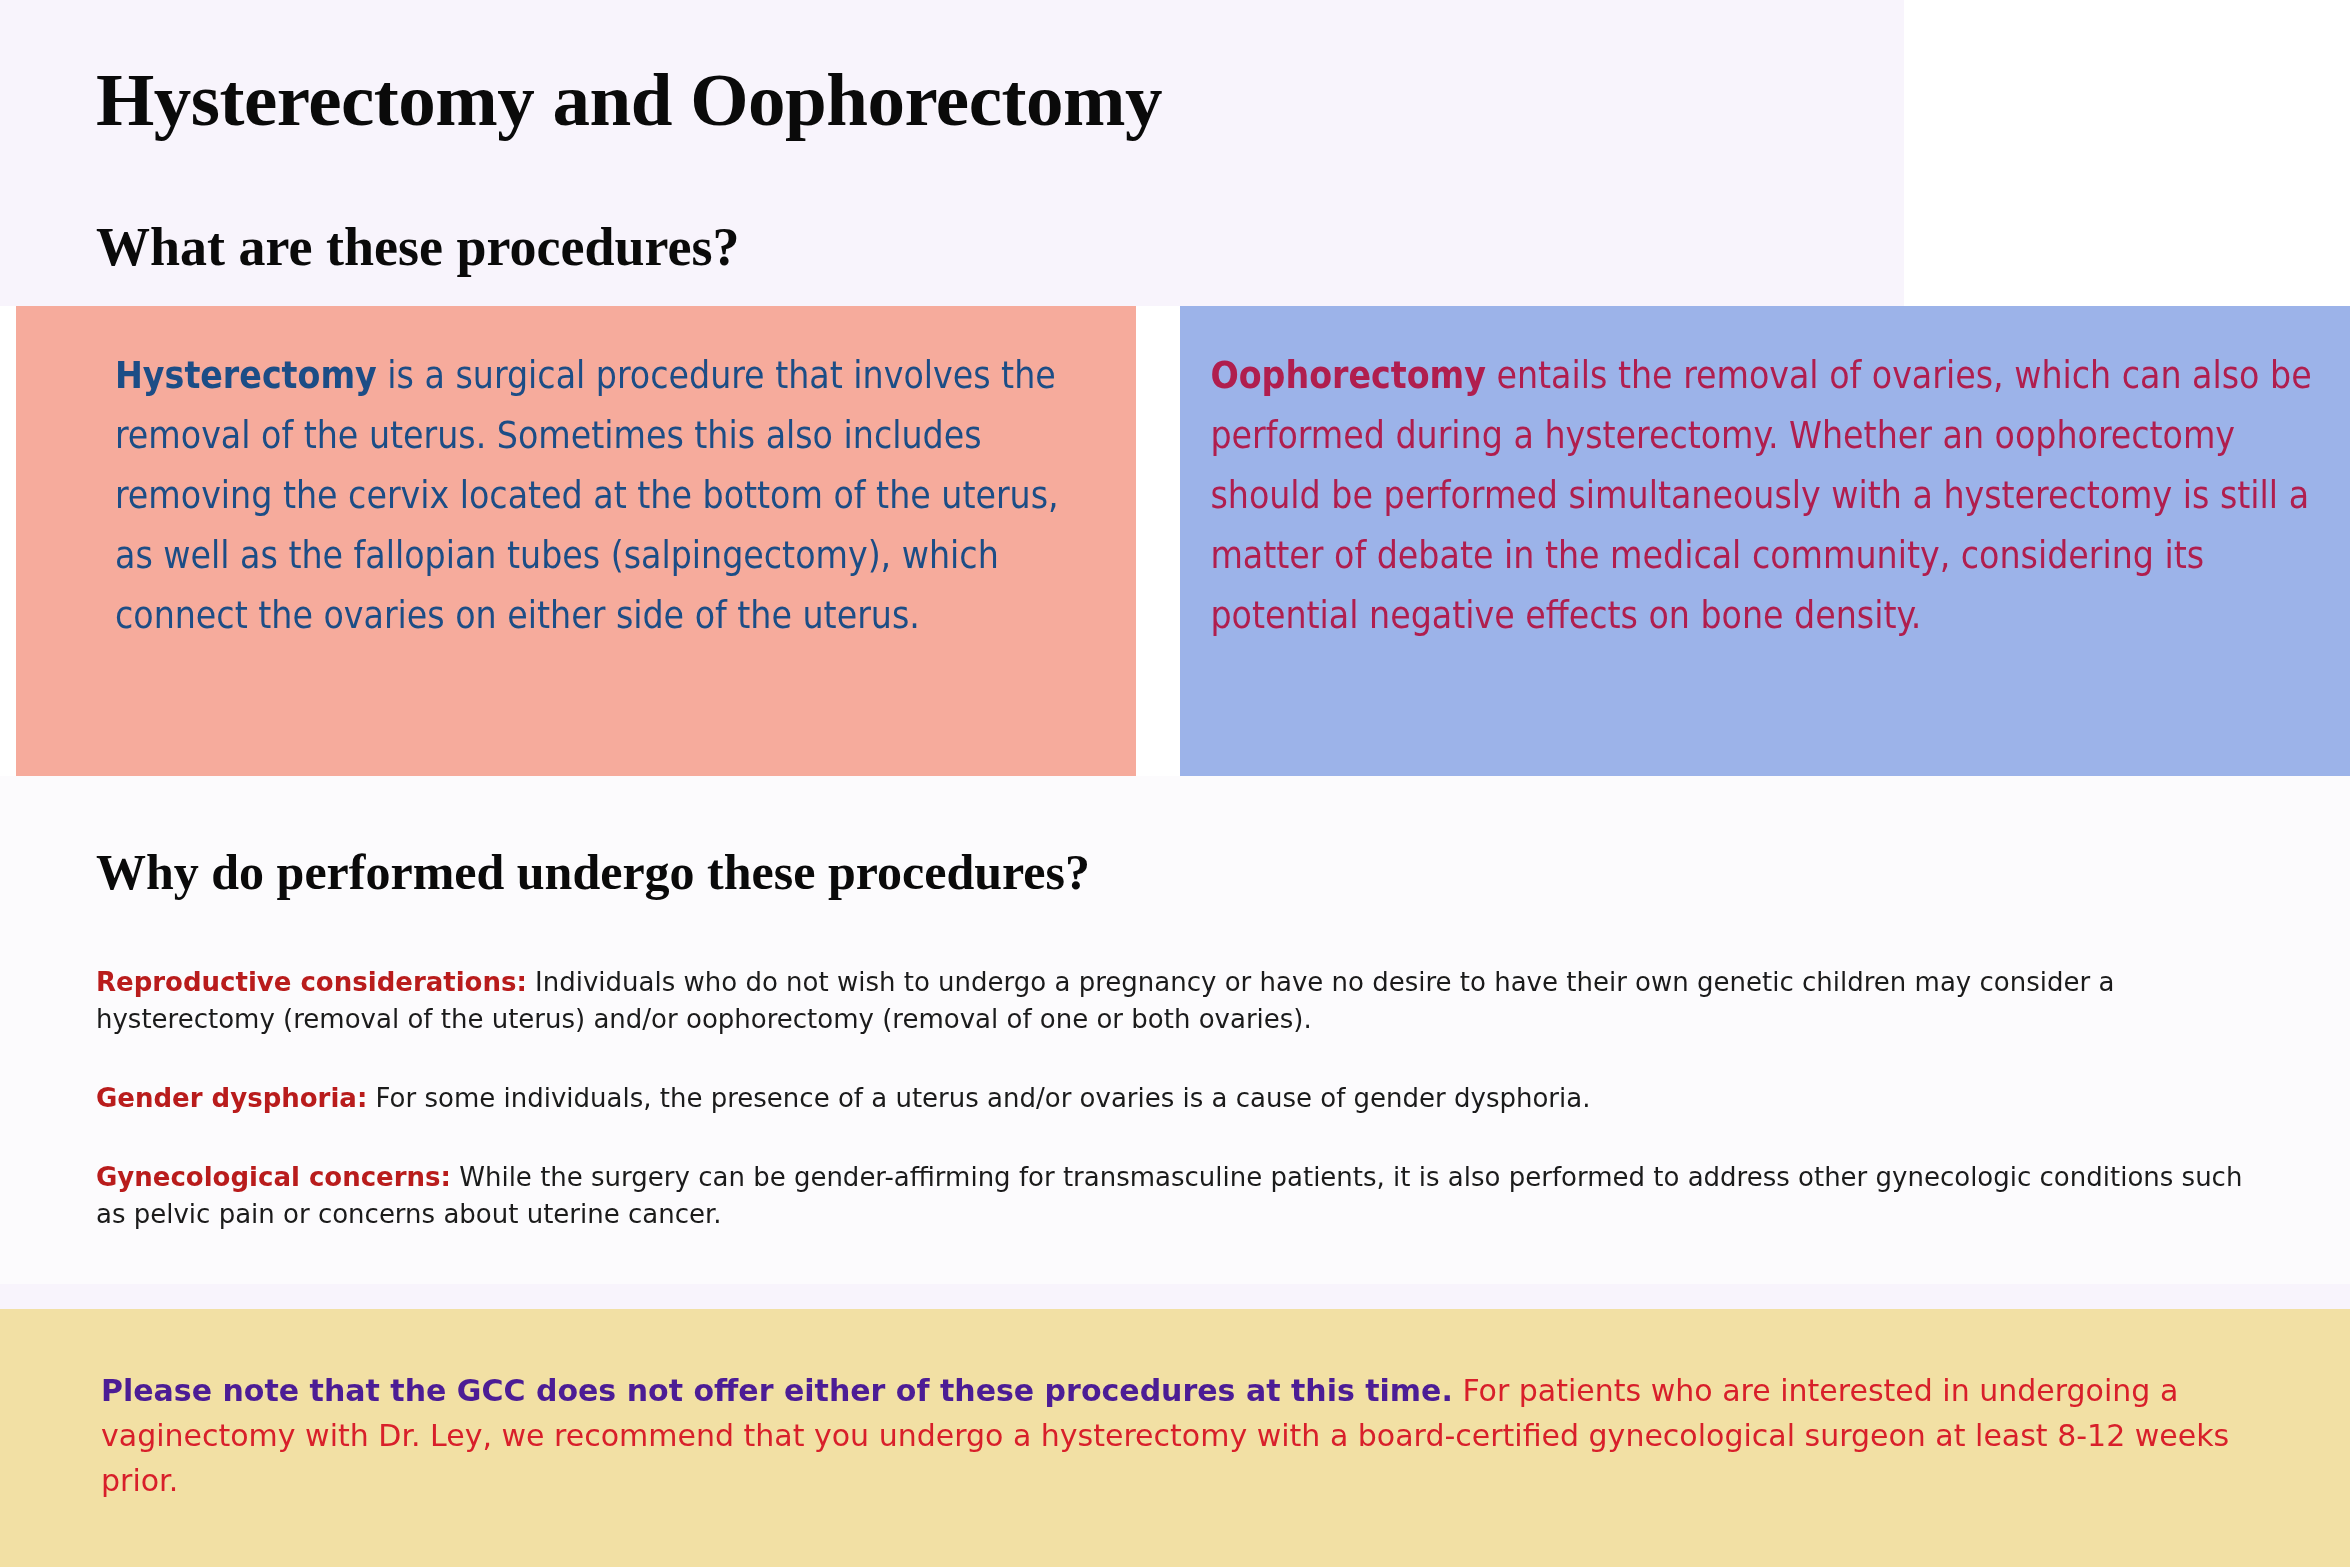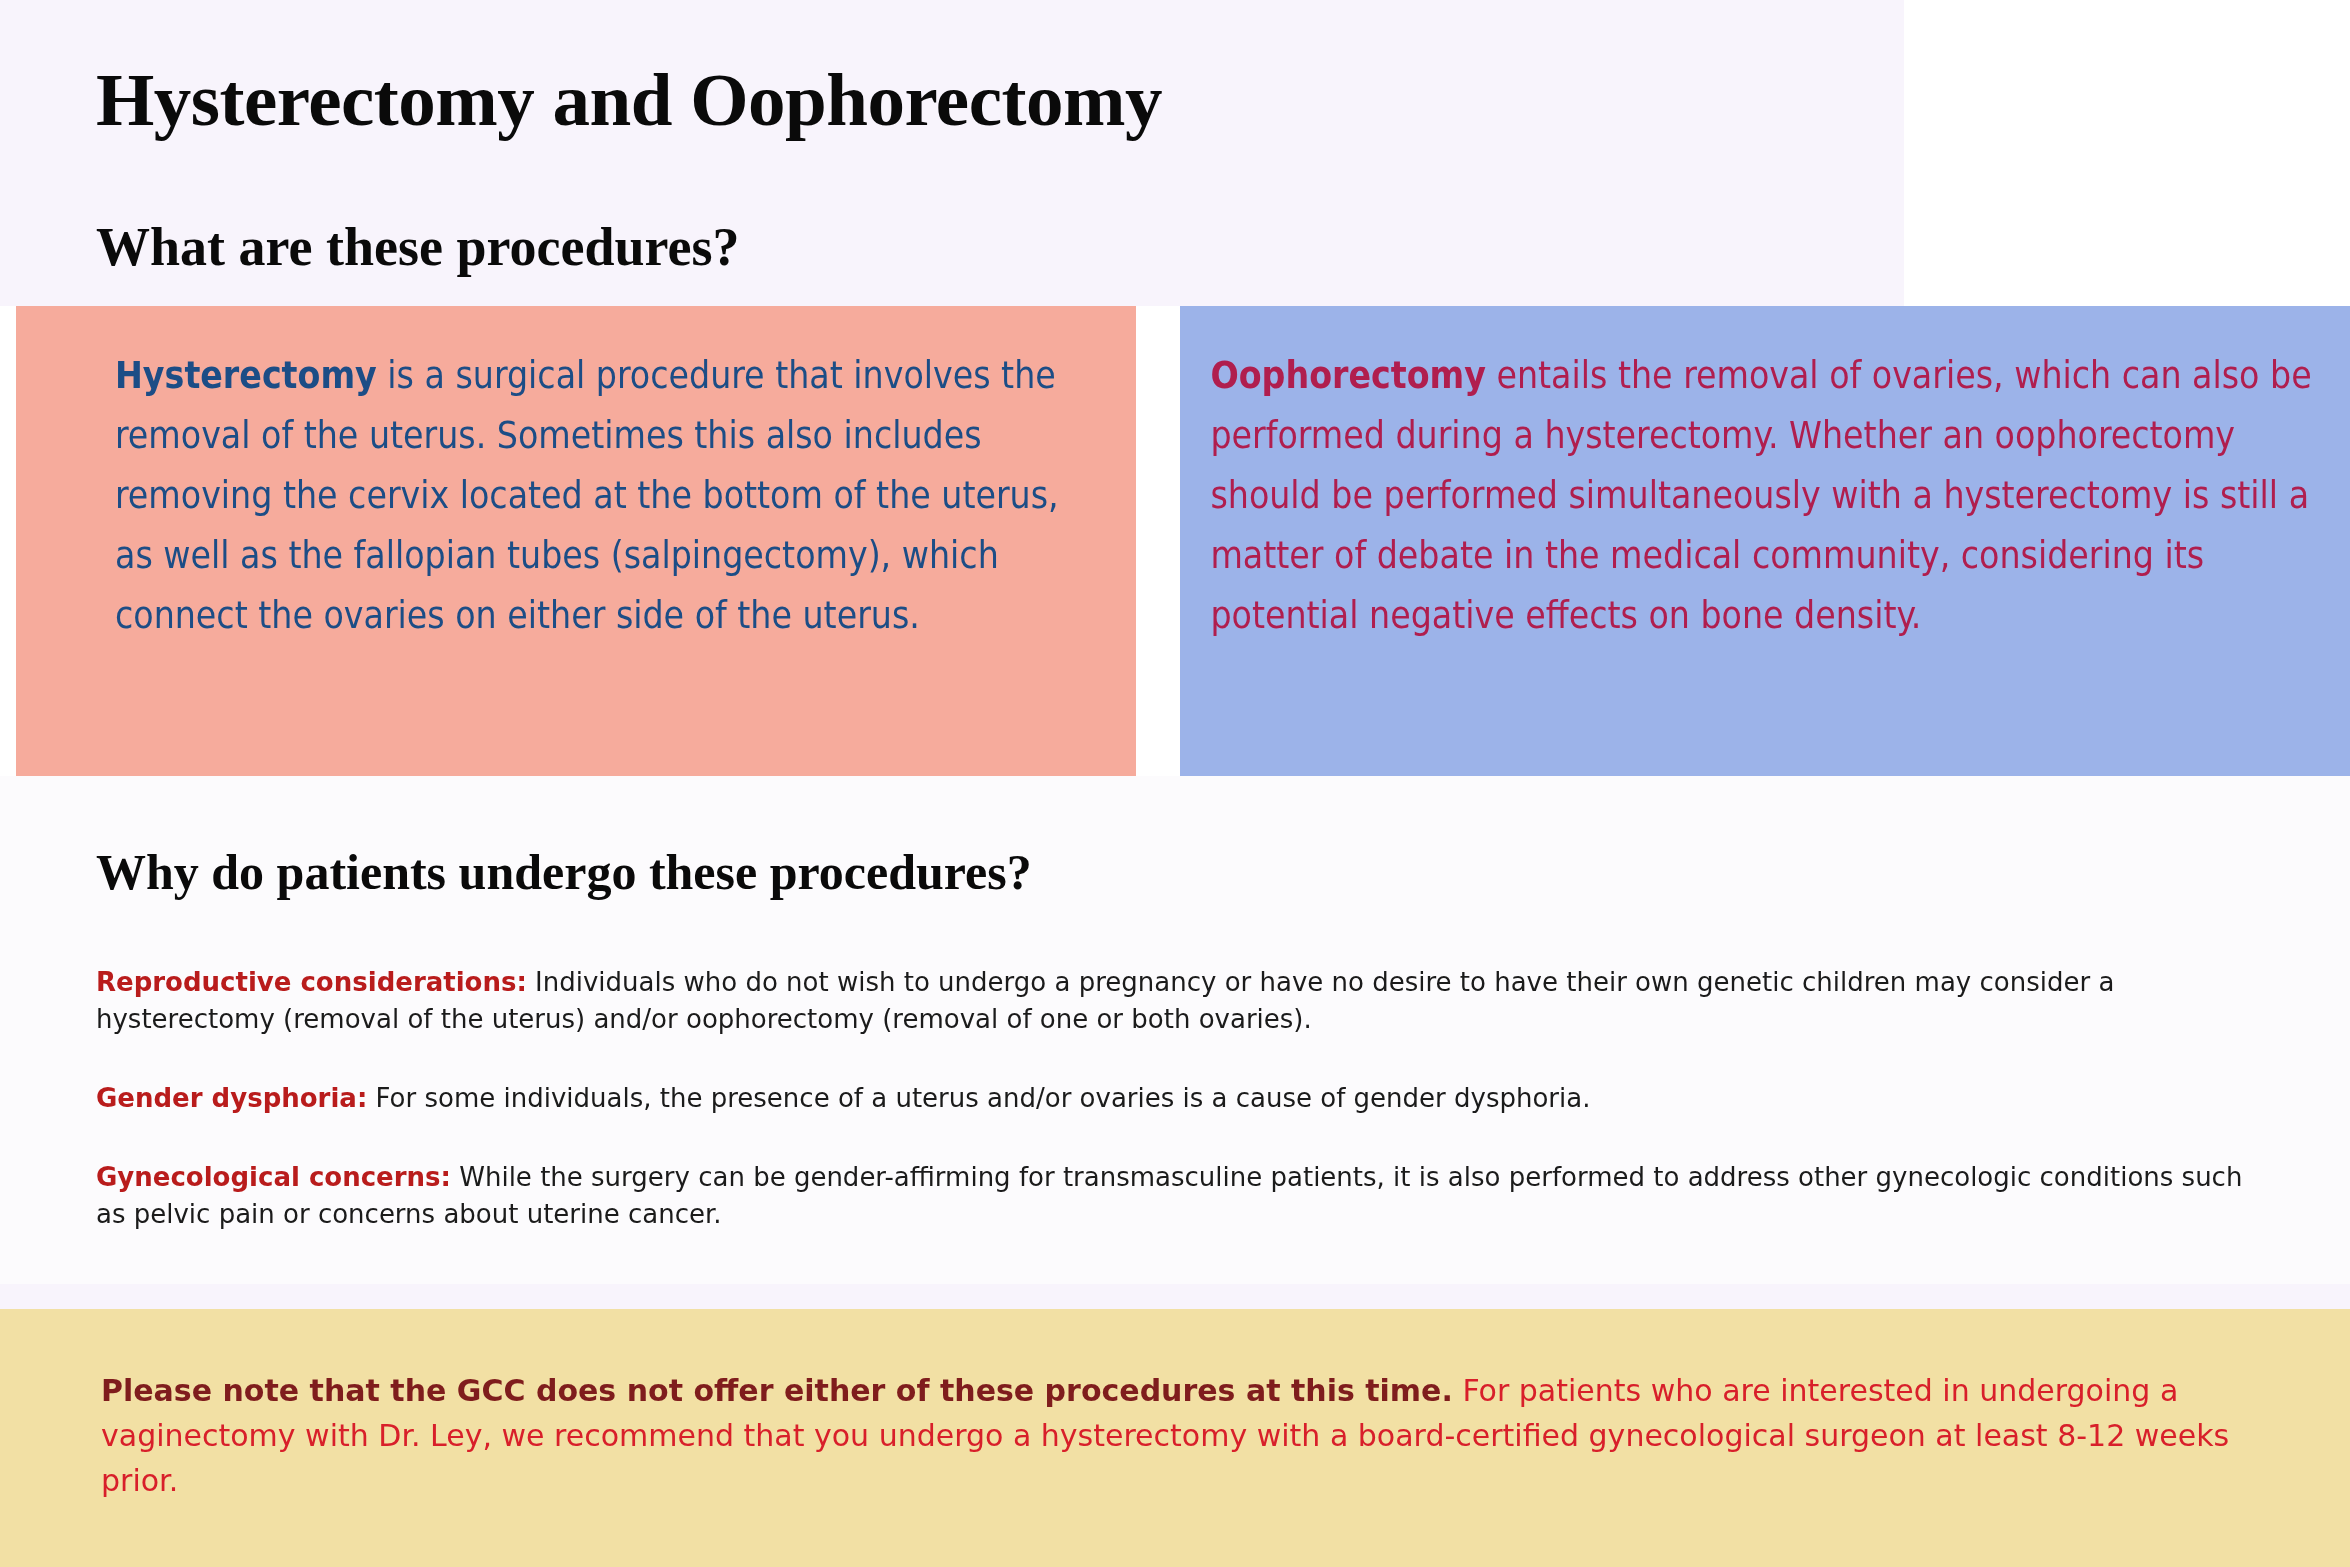--- a/index.html
+++ b/index.html
@@ -158,21 +158,21 @@
     width: 2130px;
     margin: 0;
     font-family: "DejaVu Sans", sans-serif;
     font-size: 30px;
     line-height: 1.50;
     color: #d81f2a;
     font-weight: 400;
   }
   .note-text .lead {
     font-weight: 700;
-    color: #7f1d1d;
+    color: #4c1d95;
   }
 </style>
 </head>
 <body>
 
 <div class="page">
 
   <div class="header-band">
     <div class="page-title">Hysterectomy and Oophorectomy</div>
     <div class="section-subtitle">What are these procedures?</div>
@@ -181,21 +181,21 @@
   <div class="panels">
     <div class="panel panel-left">
       <p><span class="lead">Hysterectomy</span><span> is a surgical procedure that involves the removal of the uterus. Sometimes this also includes removing the cervix located at the bottom of the uterus, as well as the fallopian tubes (salpingectomy), which connect the ovaries on either side of the uterus.</span></p>
     </div>
     <div class="panel panel-right">
       <p><span class="lead">Oophorectomy</span><span> entails the removal of ovaries, which can also be performed during a hysterectomy. Whether an oophorectomy should be performed simultaneously with a hysterectomy is still a matter of debate in the medical community, considering its potential negative effects on bone density.</span></p>
     </div>
   </div>
 
   <div class="mid">
-    <div class="section-heading">Why do patients undergo these procedures?</div>
+    <div class="section-heading">Why do performed undergo these procedures?</div>
     <div class="reasons">
       <p class="reason"><span class="lead">Reproductive considerations:</span><span> Individuals who do not wish to undergo a pregnancy or have no desire to have their own genetic children may consider a hysterectomy (removal of the uterus) and/or oophorectomy (removal of one or both ovaries).</span></p>
       <p class="reason"><span class="lead">Gender dysphoria:</span><span> For some individuals, the presence of a uterus and/or ovaries is a cause of gender dysphoria.</span></p>
       <p class="reason"><span class="lead">Gynecological concerns:</span><span> While the surgery can be gender-affirming for transmasculine patients, it is also performed to address other gynecologic conditions such as pelvic pain or concerns about uterine cancer.</span></p>
     </div>
   </div>
 
   <div class="spacer-band"></div>
 
   <div class="note-band">

